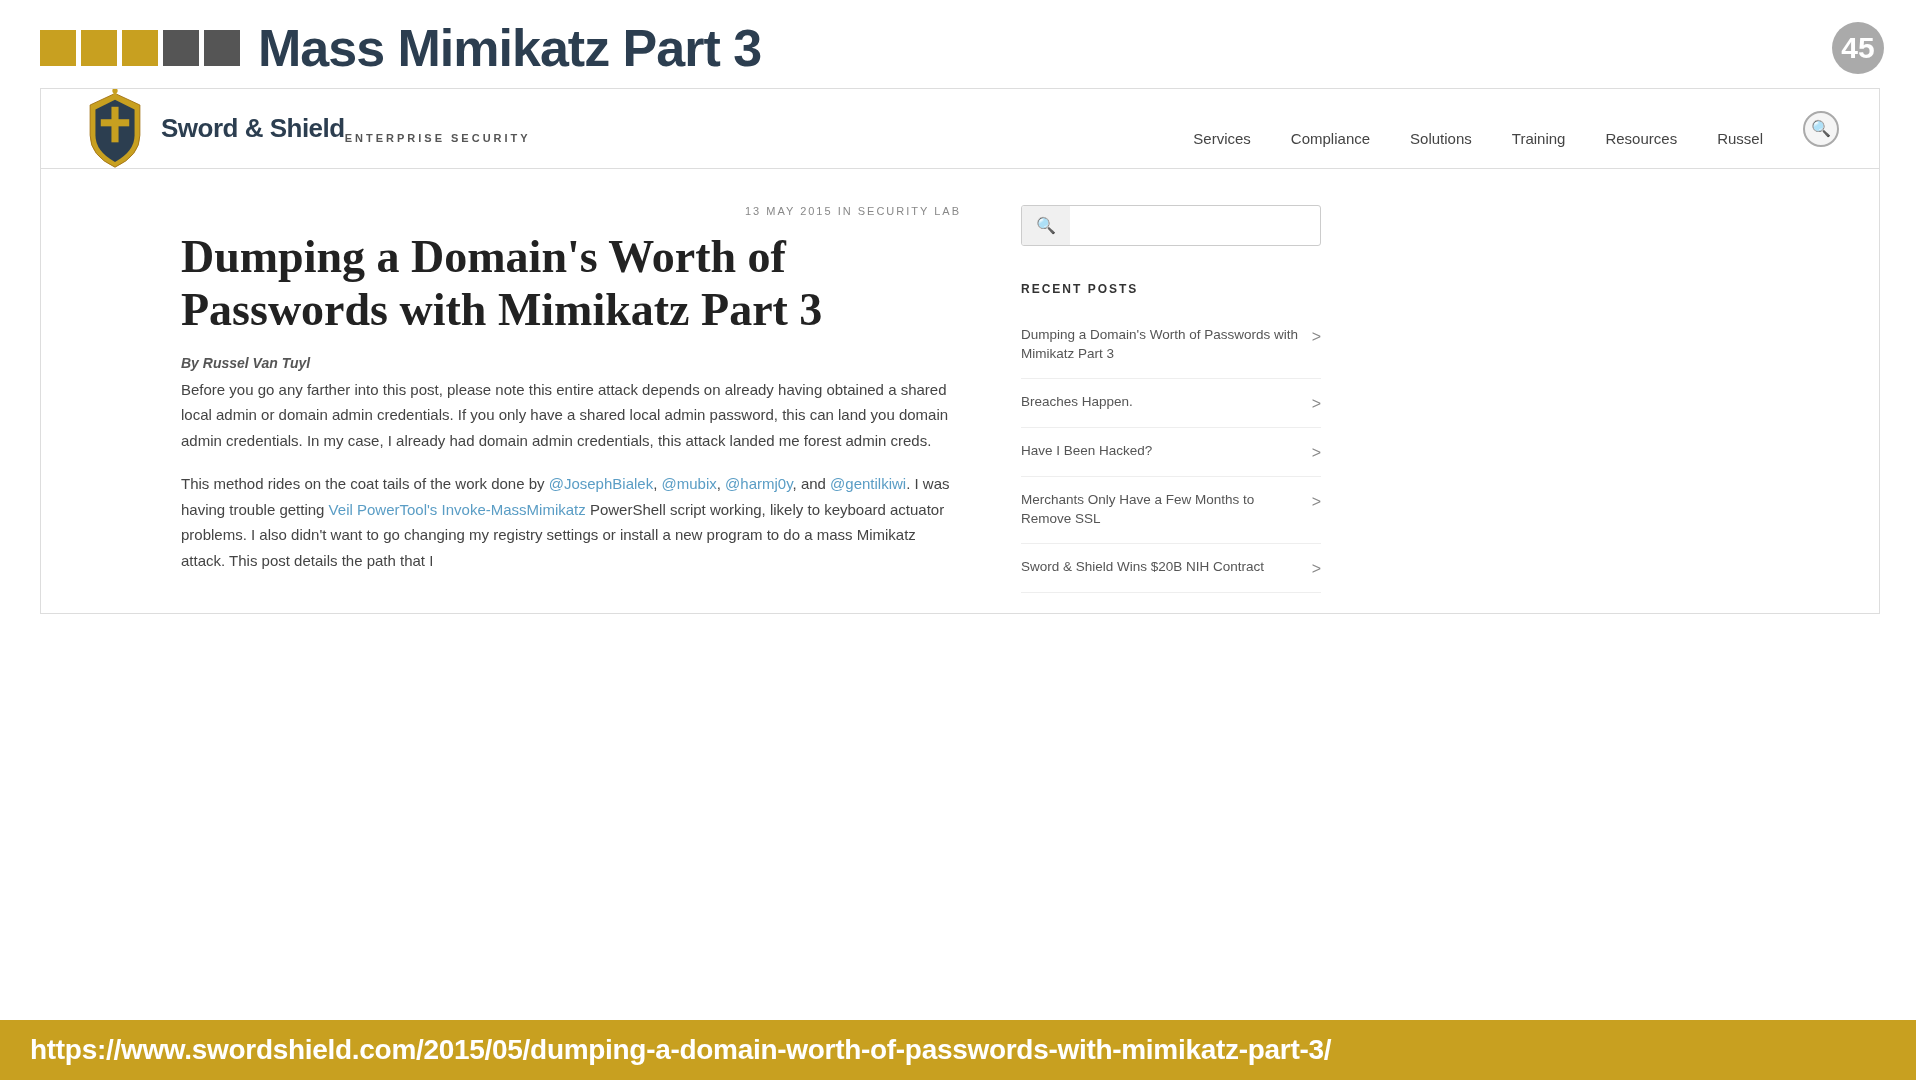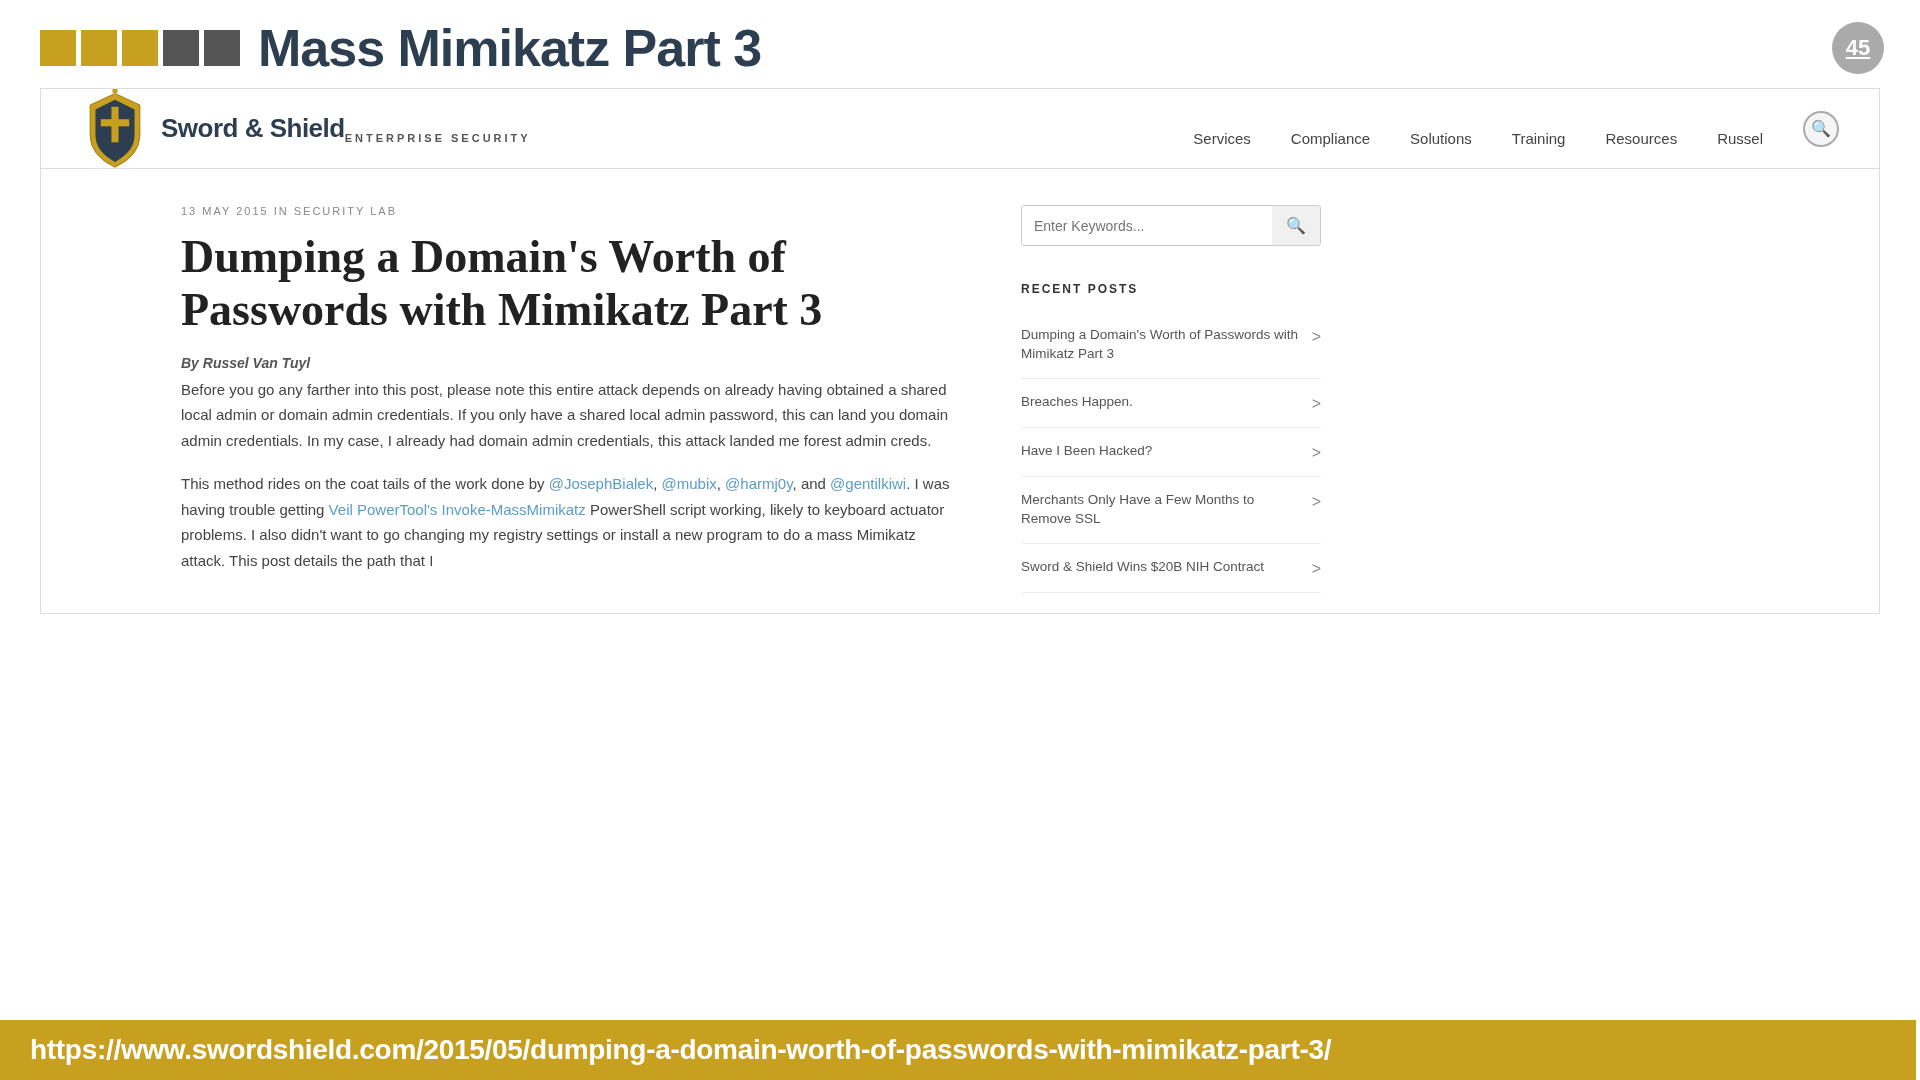--- a/index.html
+++ b/index.html
@@ -44,26 +44,25 @@
     
     .slide-number {
       position: absolute;
       top: 22px;
       right: 36px;
       width: 52px;
       height: 52px;
       border-radius: 50%;
       background: #aaa;
       color: #fff;
-      font-size: 22px;
+      font-size: 30px;
       font-weight: bold;
       display: flex;
       align-items: center;
       justify-content: center;
-      text-decoration: underline;
     }
 
     
     .website-mockup {
       margin: 0 40px;
       border: 1px solid #ddd;
       background: #fff;
     }
 
     
@@ -138,20 +137,21 @@
     .article-main {
       flex: 1;
       max-width: 780px;
     }
     .article-meta {
       font-size: 11px;
       letter-spacing: 2px;
       color: #888;
       margin-bottom: 14px;
       font-weight: 500;
+      text-align: right;
     }
     .article-title {
       font-size: 46px;
       font-weight: 900;
       color: #222;
       line-height: 1.15;
       margin-bottom: 18px;
       font-family: Georgia, serif;
     }
     .article-author {
@@ -307,21 +307,20 @@
       <div class="article-body">
         <p>Before you go any farther into this post, please note this entire attack depends on already having obtained a shared local admin or domain admin credentials. If you only have a shared local admin password, this can land you domain admin credentials. In my case, I already had domain admin credentials, this attack landed me forest admin creds.</p>
         <p>
           <span>This method rides on the coat tails of the work done by </span><a>@JosephBialek</a>, <a>@mubix</a>, <a>@harmj0y</a>, and <a>@gentilkiwi</a>. I was having trouble getting <a>Veil PowerTool's Invoke-MassMimikatz</a> PowerShell script working, likely to keyboard actuator problems. I also didn't want to go changing my registry settings or install a new program to do a mass Mimikatz attack. This post details the path that I
         </p>
       </div>
     </div>
 
     <div class="sidebar">
       <div class="search-box">
-        <input class="search-input" type="text" placeholder="Enter Keywords..." style="">
         <button class="search-btn">
           <span>🔍</span>
         </button>
       </div>
       <div class="recent-posts-label">RECENT POSTS</div>
 
       <div class="recent-post-item">
         <span class="recent-post-text">Dumping a Domain's Worth of Passwords with Mimikatz Part 3</span>
         <span class="recent-post-arrow">&gt;</span>
       </div>

